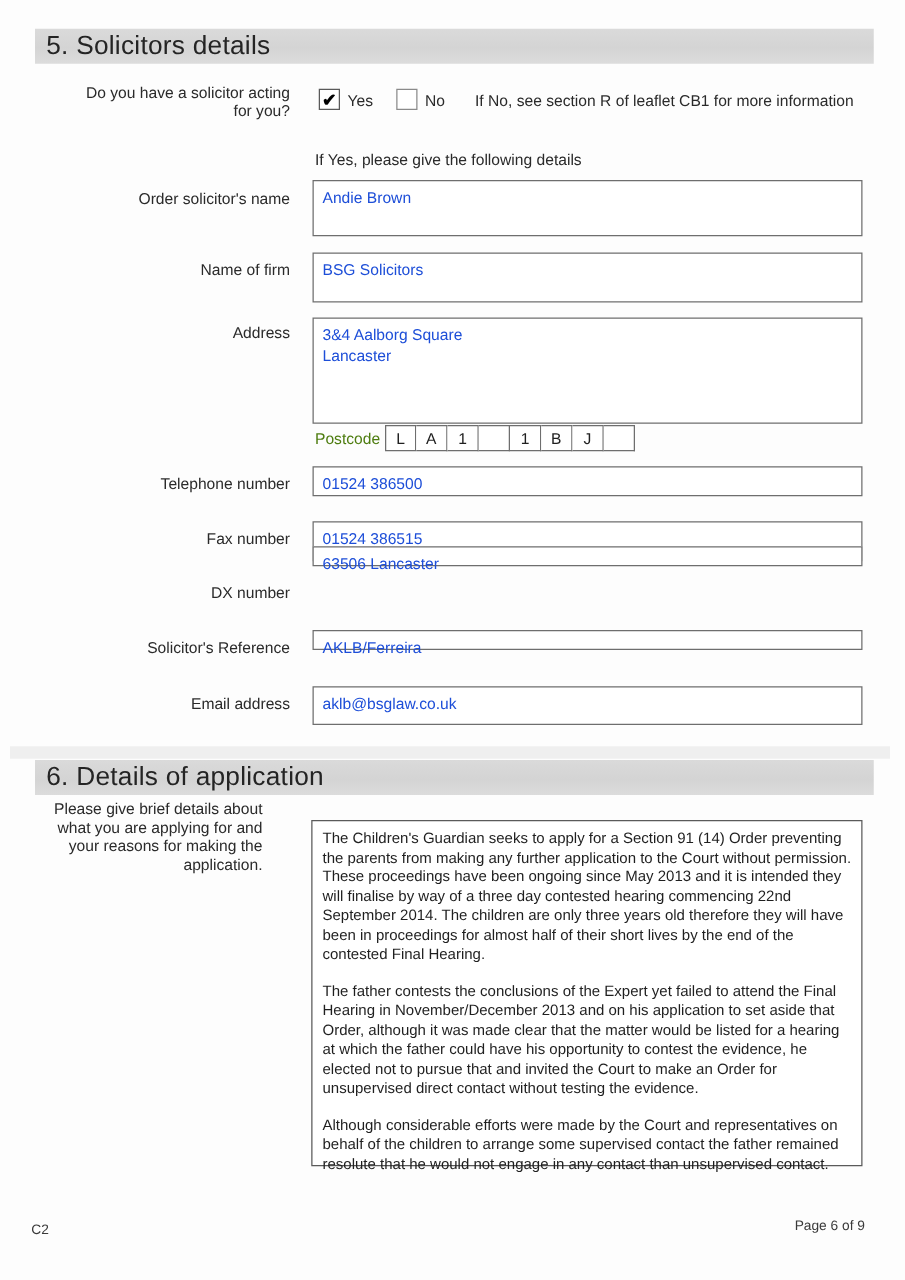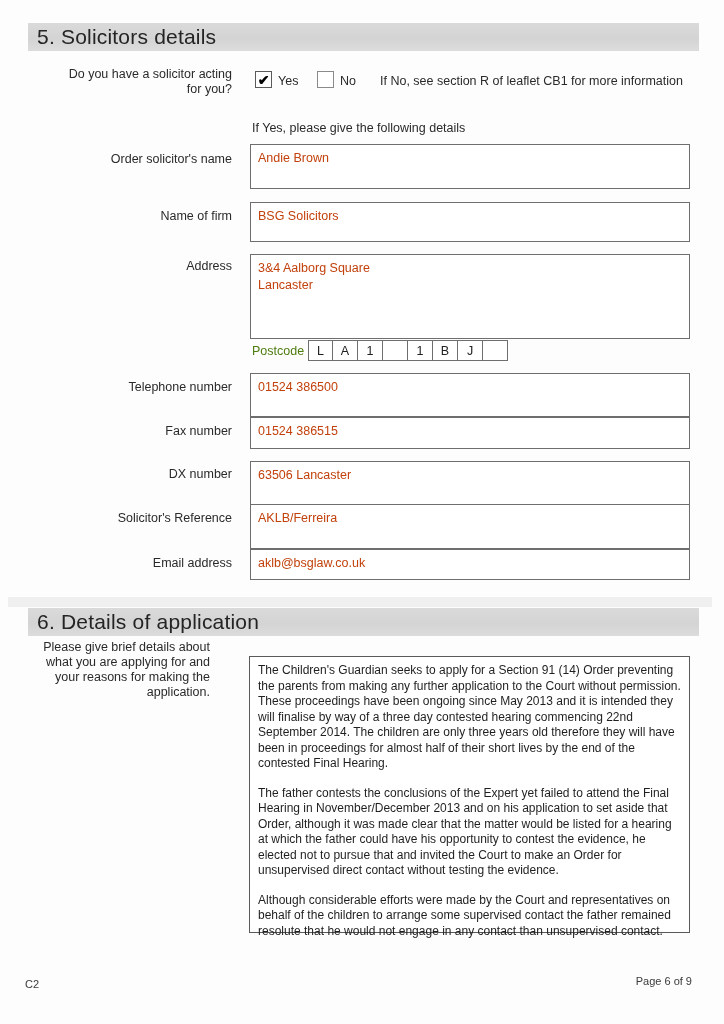--- a/index.html
+++ b/index.html
@@ -15,21 +15,21 @@
   }
   .bar5{top:23px}
   .bar6{top:608px}
   .stripe6{position:absolute;left:8px;top:597px;width:704px;height:10px;background:#efefef}
   .flabel{
     position:absolute;left:25px;width:207px;text-align:right;
     font-size:12.5px;line-height:15px;color:#2a2a2a;
   }
   .fbox{
     position:absolute;left:250px;width:440px;border:1px solid #6e6e6e;
-    background:#fff;box-sizing:border-box;font-size:12.5px;color:#c2410c;
+    background:#fff;box-sizing:border-box;font-size:12.5px;color:#1d4ed8;
   }
   .fbox .val{padding:5px 7px 0;line-height:17px;}
   .checkbox{
     position:absolute;width:17px;height:17px;border:1px solid #5a5a5a;
     background:#fff;box-sizing:border-box;display:flex;align-items:center;justify-content:center;
   }
   .tick{font-size:14px;font-weight:bold;color:#000;line-height:14px;}
   .cblabel,.note{position:absolute;font-size:12.5px;color:#2a2a2a;white-space:nowrap;}
   .pc-label{position:absolute;left:252px;top:344px;font-size:12.5px;color:#4d7c0f;}
   .pc-row{position:absolute;left:308px;top:340px;display:flex;}
@@ -98,36 +98,36 @@
     <div class="pc-cell">A</div>
     <div class="pc-cell">1</div>
     <div class="pc-cell"></div>
     <div class="pc-cell">1</div>
     <div class="pc-cell">B</div>
     <div class="pc-cell">J</div>
     <div class="pc-cell"></div>
   </div>
 
   <div class="flabel" style="top:380px">Telephone number</div>
-  <div class="fbox" style="top:373px;height:44px">
+  <div class="fbox" style="top:373px;height:24px">
     <div class="val">01524 386500</div>
   </div>
 
   <div class="flabel" style="top:424px">Fax number</div>
   <div class="fbox" style="top:417px;height:32px">
     <div class="val">01524 386515</div>
   </div>
 
   <div class="flabel" style="top:467px">DX number</div>
-  <div class="fbox" style="top:461px;height:48px">
+  <div class="fbox" style="top:437px;height:16px">
     <div class="val">63506 Lancaster</div>
   </div>
 
   <div class="flabel" style="top:511px">Solicitor's Reference</div>
-  <div class="fbox" style="top:504px;height:45px">
+  <div class="fbox" style="top:504px;height:16px">
     <div class="val">AKLB/Ferreira</div>
   </div>
 
   <div class="flabel" style="top:556px">Email address</div>
   <div class="fbox" style="top:549px;height:31px">
     <div class="val">aklb@bsglaw.co.uk</div>
   </div>
 
   <div class="stripe6"></div>
   <div class="secbar bar6">

